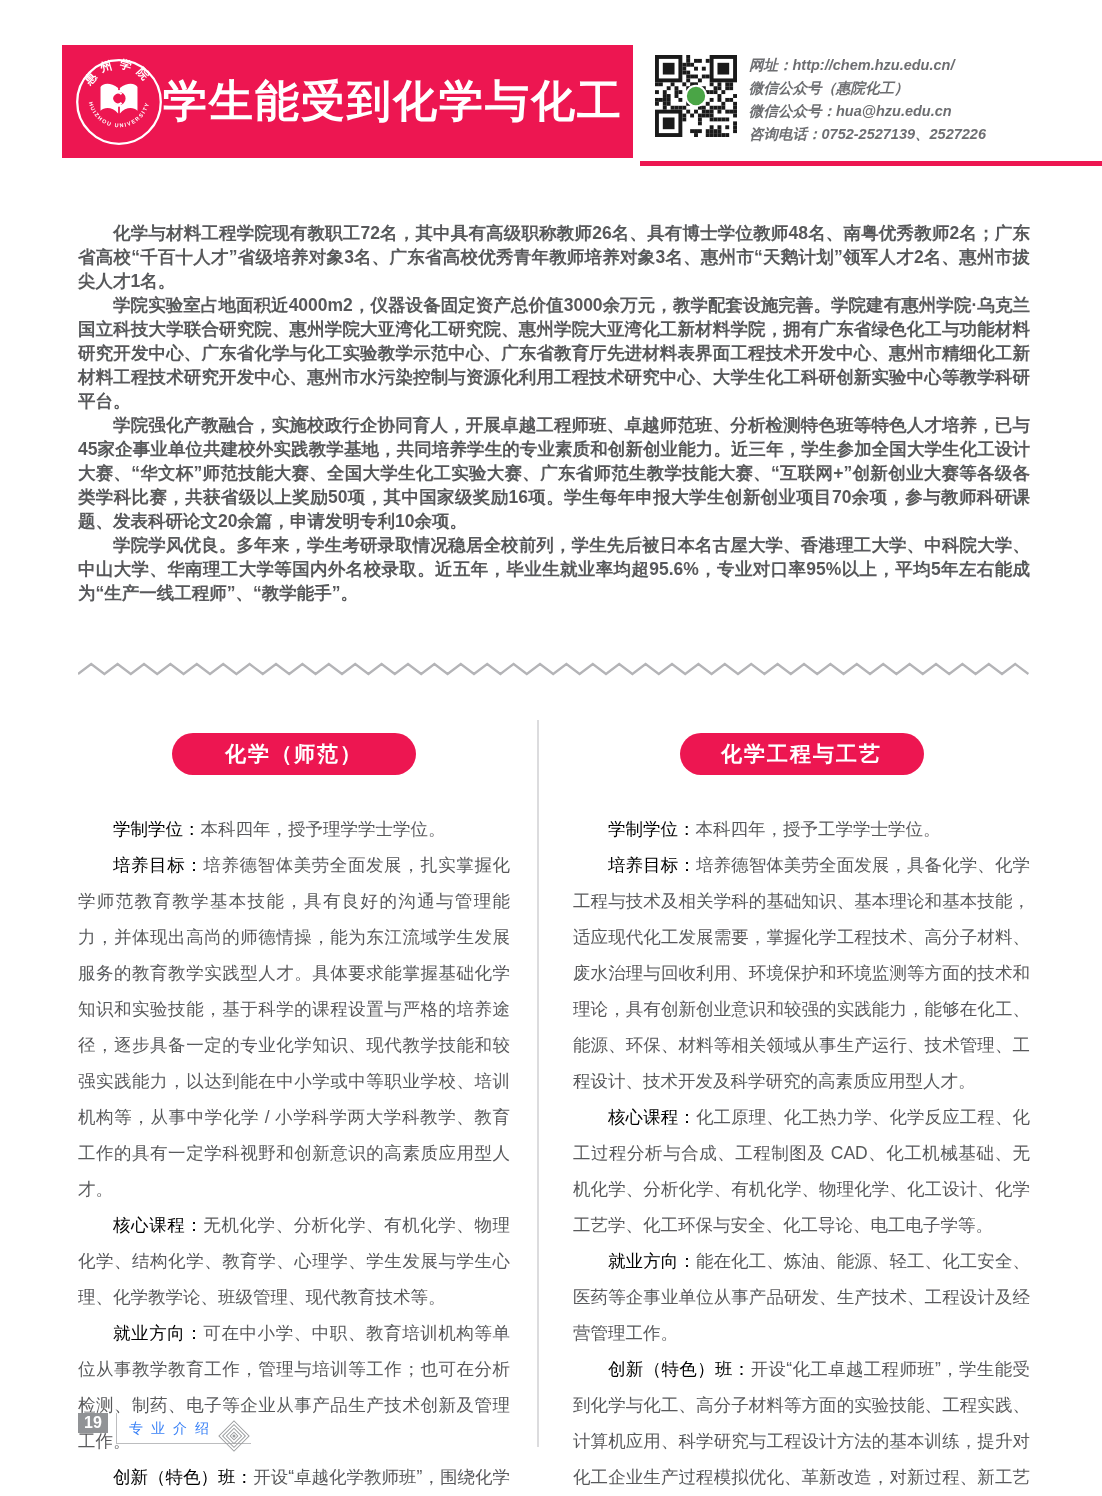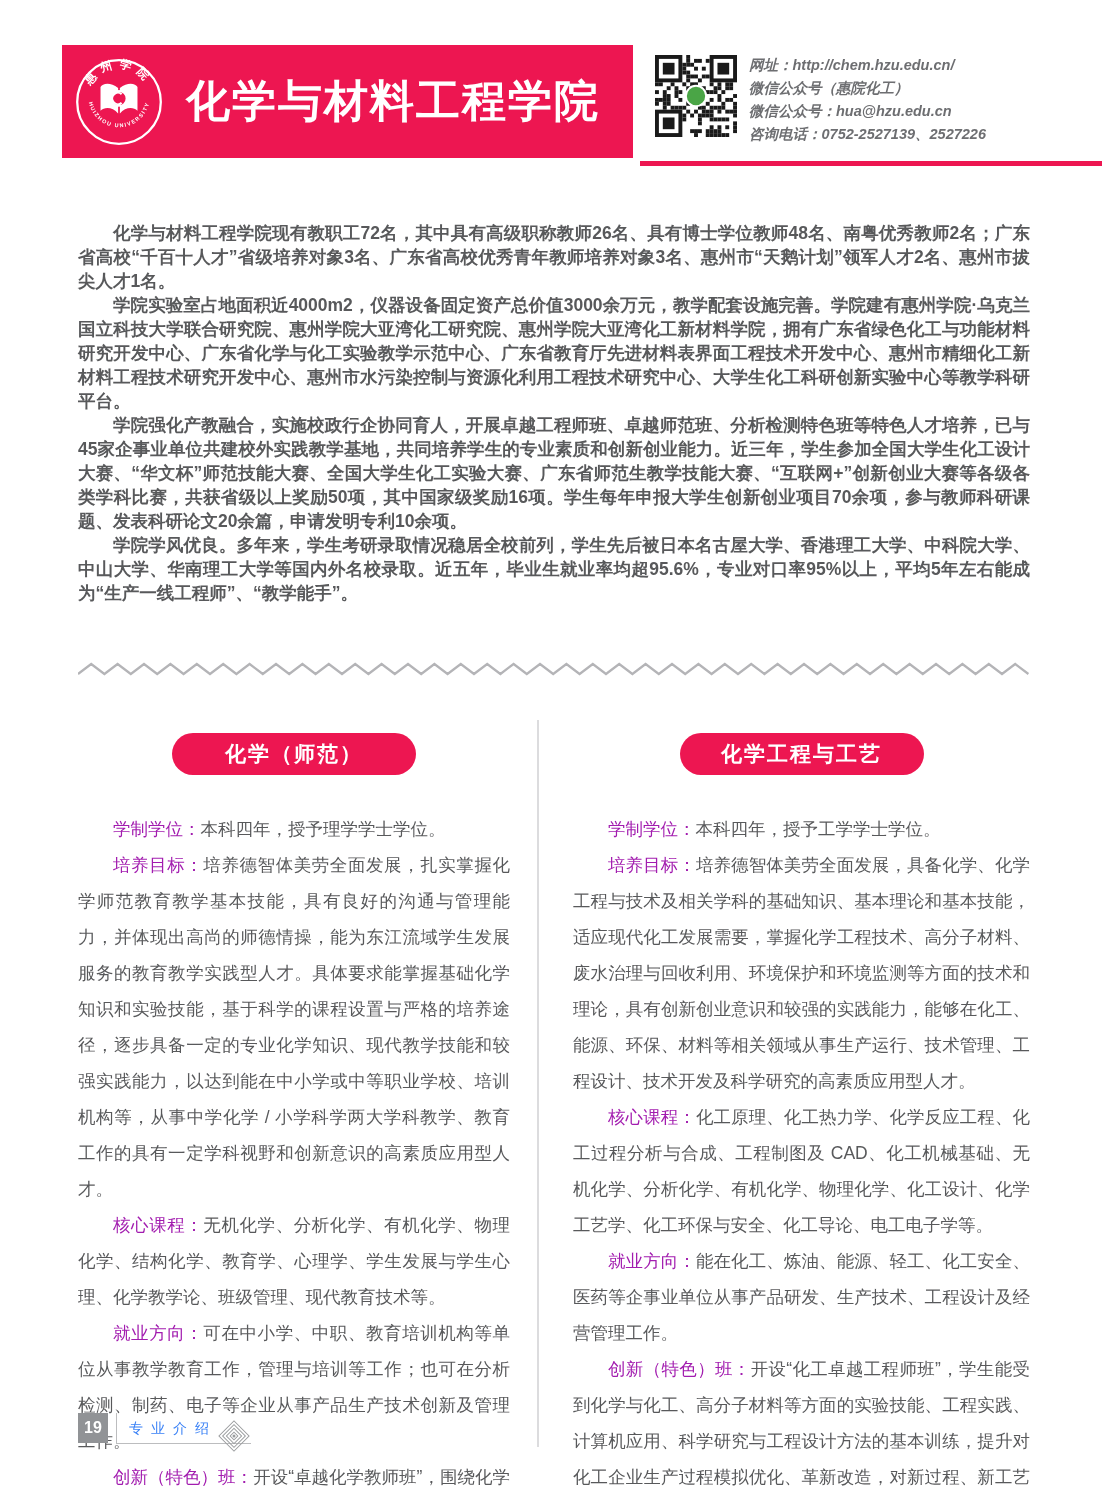--- a/index.html
+++ b/index.html
@@ -30,25 +30,25 @@
   
   .majors { position:absolute; left:78px; top:733px; width:952px;
             display:grid; grid-template-columns:432px 457px; column-gap:63px; }
   .vdivider { position:absolute; left:537px; top:720px; width:2px; height:727px; background:#dcdcde; }
   .pill { width:fit-content; min-width:244px; margin:0 auto 36px auto; background:#ed1651;
           border-radius:22px; height:42px; display:flex; align-items:center; justify-content:center;
           padding:10px 38px; }
   .pill span { color:#fff; font-size:21px; font-weight:700; letter-spacing:2px; white-space:nowrap; }
   .col-body { color:#58595b; font-size:17.5px; line-height:36px; text-align:justify; }
   .col-body p { text-indent:2em; }
-  .lab { color:#a21caf; }
+  .lab { color:#000000; }
 
   
   .footer { position:absolute; left:78px; top:1413px; display:flex; align-items:flex-start; }
-  .pageno { width:30px; height:30px; background:#919396; color:#fff; font-size:16px; font-weight:700;
+  .pageno { width:30px; height:20px; background:#919396; color:#fff; font-size:16px; font-weight:700;
             display:flex; align-items:center; justify-content:center; }
   .footer-label-wrap { margin-left:8px; display:flex; align-items:center;
                        border-left:1.5px solid #bcbdbf; border-bottom:1.5px solid #bcbdbf;
                        padding:6px 0 4px 12px; }
   .footer-label { color:#3b82f6; font-size:14px; letter-spacing:8px; }
   .diamond { width:34px; height:34px; margin:0 0 -14px 0; }
 </style>
 </head>
 <body>
 
@@ -65,21 +65,21 @@
         <textPath href="#arcTop" startOffset="50%" text-anchor="middle">惠州学院</textPath>
       </text>
       <text font-size="6.2" fill="#ffffff" font-weight="700" letter-spacing="1.6">
         <textPath href="#arcBot" startOffset="50%" text-anchor="middle">HUIZHOU UNIVERSITY</textPath>
       </text>
       <path d="M49 34 C40 27 31 29 29 33 L29 60 C34 55 43 56 49 63 Z" fill="#ffffff"></path>
       <path d="M51 34 C60 27 69 29 71 33 L71 60 C66 55 57 56 51 63 Z" fill="#ffffff"></path>
       <circle cx="50" cy="46" r="8.5" fill="#ed1651" stroke="#ffffff" stroke-width="2"></circle>
       <path d="M53 41 A 6.5 6.5 0 1 0 53 51" fill="none" stroke="#ffffff" stroke-width="2.4"></path>
     </svg>
-    <div class="college-title">化学与材料工程学院</div>
+    <div class="college-title">学生能受到化学与化工</div>
   </div>
 
   <div class="header-right">
     <svg class="qr" id="qr-svg" viewBox="0 0 21 21">
         <rect x="0" y="0" width="21" height="21" fill="#ffffff"></rect>
         <rect x="8" y="0" width="1" height="1" fill="#1a1a1a"></rect>
         <rect x="8" y="1" width="1" height="1" fill="#1a1a1a"></rect>
         <rect x="10" y="1" width="1" height="1" fill="#1a1a1a"></rect>
         <rect x="11" y="1" width="1" height="1" fill="#1a1a1a"></rect>
         <rect x="13" y="1" width="1" height="1" fill="#1a1a1a"></rect>

